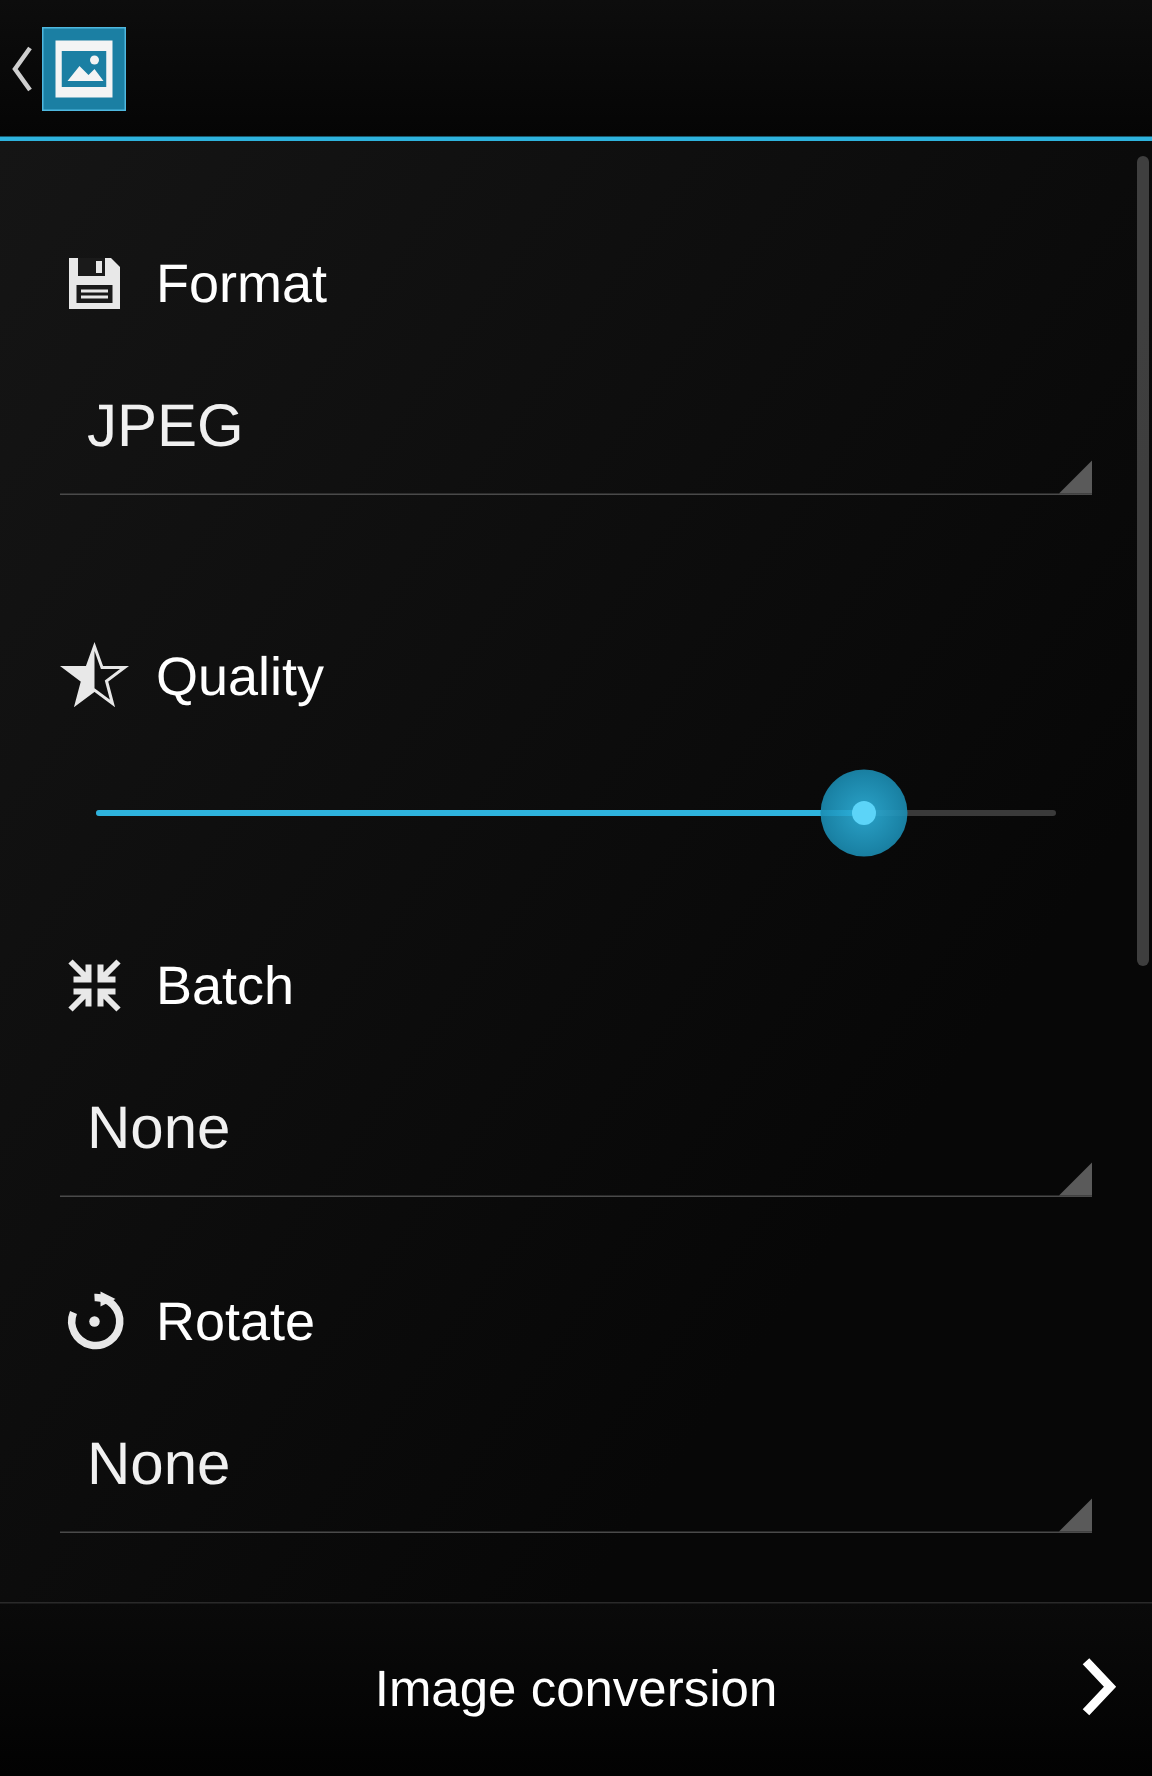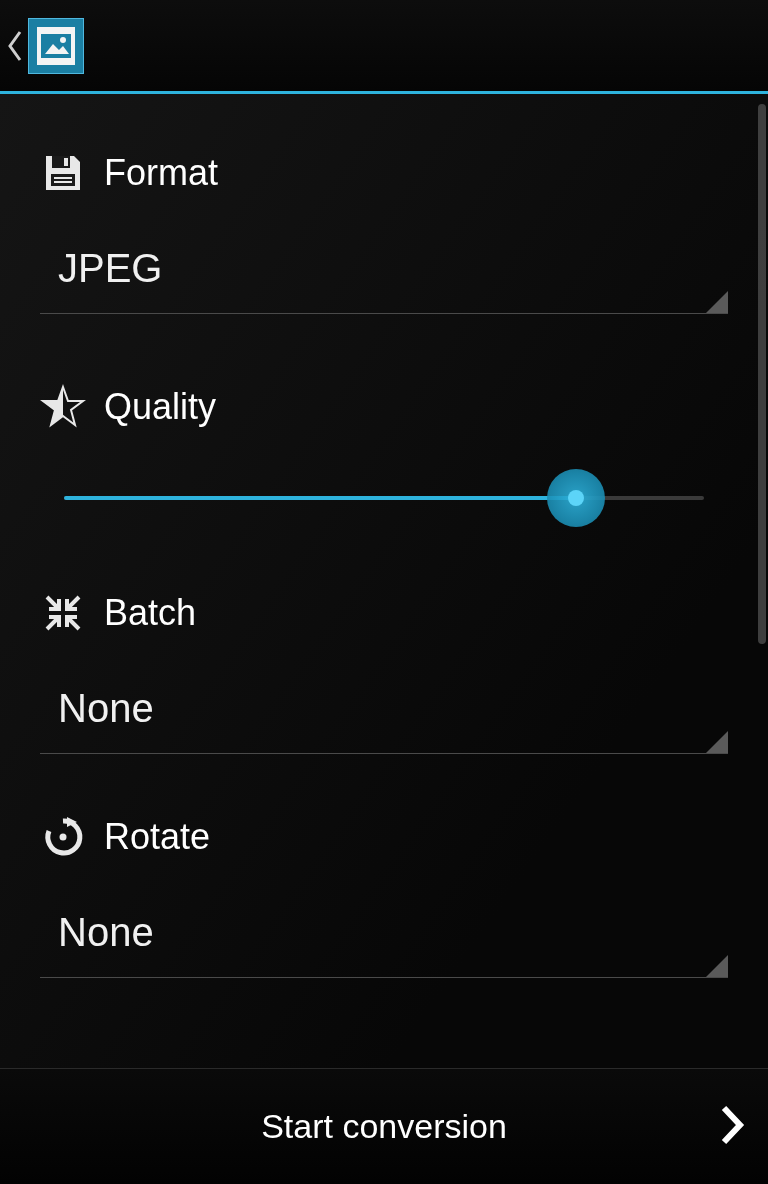--- a/index.html
+++ b/index.html
@@ -61,21 +61,21 @@
   .content-wrap {
     flex: 1;
     display: flex;
     flex-direction: column;
     background: linear-gradient(to bottom right, #151515, #070707 70%);
     position: relative;
   }
   .scroll-area {
     flex: 1;
     overflow-y: hidden;
-    padding: 20px 40px 0 40px;
+    padding: 36px 40px 0 40px;
     position: relative;
   }
 
   .section {
     margin-top: 32px;
   }
   .section:first-child { margin-top: 36px; }
 
   .section-header {
     display: flex;
@@ -227,21 +227,21 @@
               <rect x="12" y="29" width="18" height="2" fill="#e8e8e8"></rect>
             </svg>
           </div>
           <div class="section-title">Format</div>
         </div>
         <div class="spinner">
           <span>JPEG</span>
         </div>
       </div>
 
-      <div class="section" style="margin-top:70px">
+      <div class="section" style="margin-top:98px">
         <div class="section-header">
           <div class="ico">
             <svg width="46" height="46" viewBox="0 0 46 46">
               <path d="M23 3 L28 17 L43 17 L31 26 L35 41 L23 32 L11 41 L15 26 L3 17 L18 17 Z" fill="none" stroke="#e8e8e8" stroke-width="2"></path>
               <path d="M23 3 L23 32 L11 41 L15 26 L3 17 L18 17 Z" fill="#e8e8e8"></path>
             </svg>
           </div>
           <div class="section-title">Quality</div>
         </div>
         <div class="slider-wrap">
@@ -284,21 +284,21 @@
         <div class="spinner">
           <span>None</span>
         </div>
       </div>
 
     </div>
 
     <div class="fake-scrollbar"></div>
 
     <div class="footer">
-      <div class="footer-label">Start conversion</div>
+      <div class="footer-label">Image conversion</div>
       <div class="footer-arrow">
         <svg width="28" height="46" viewBox="0 0 28 46">
           <polyline points="6,6 22,23 6,40" fill="none" stroke="#ffffff" stroke-width="6"></polyline>
         </svg>
       </div>
     </div>
   </div>
 
 </div>
 

